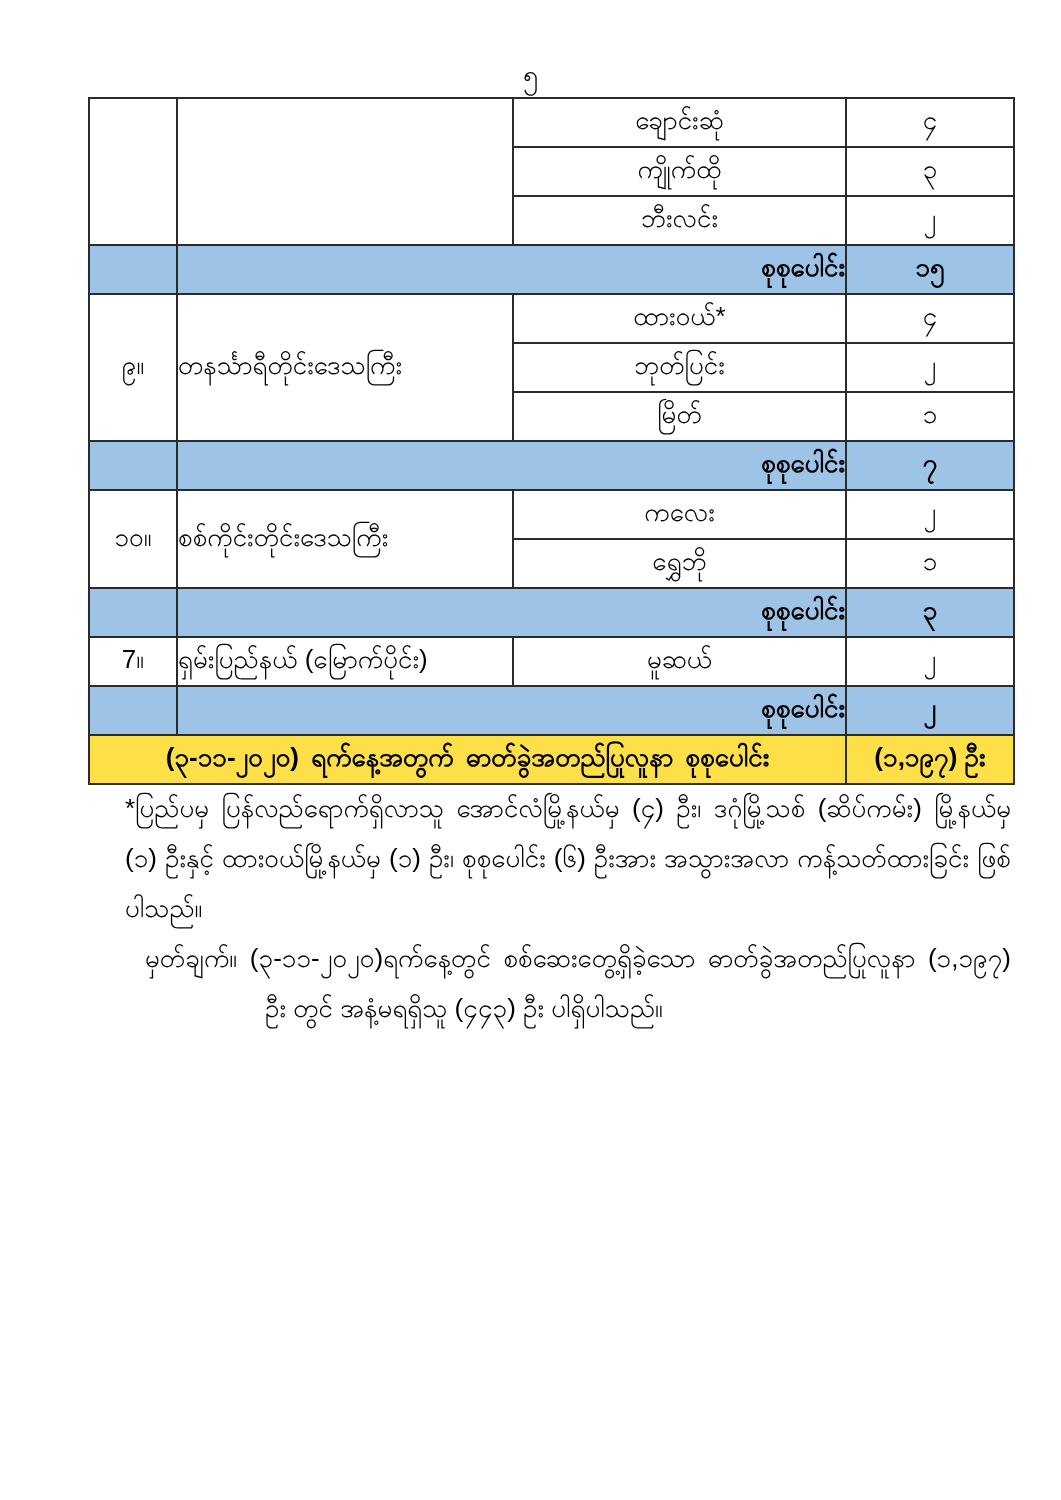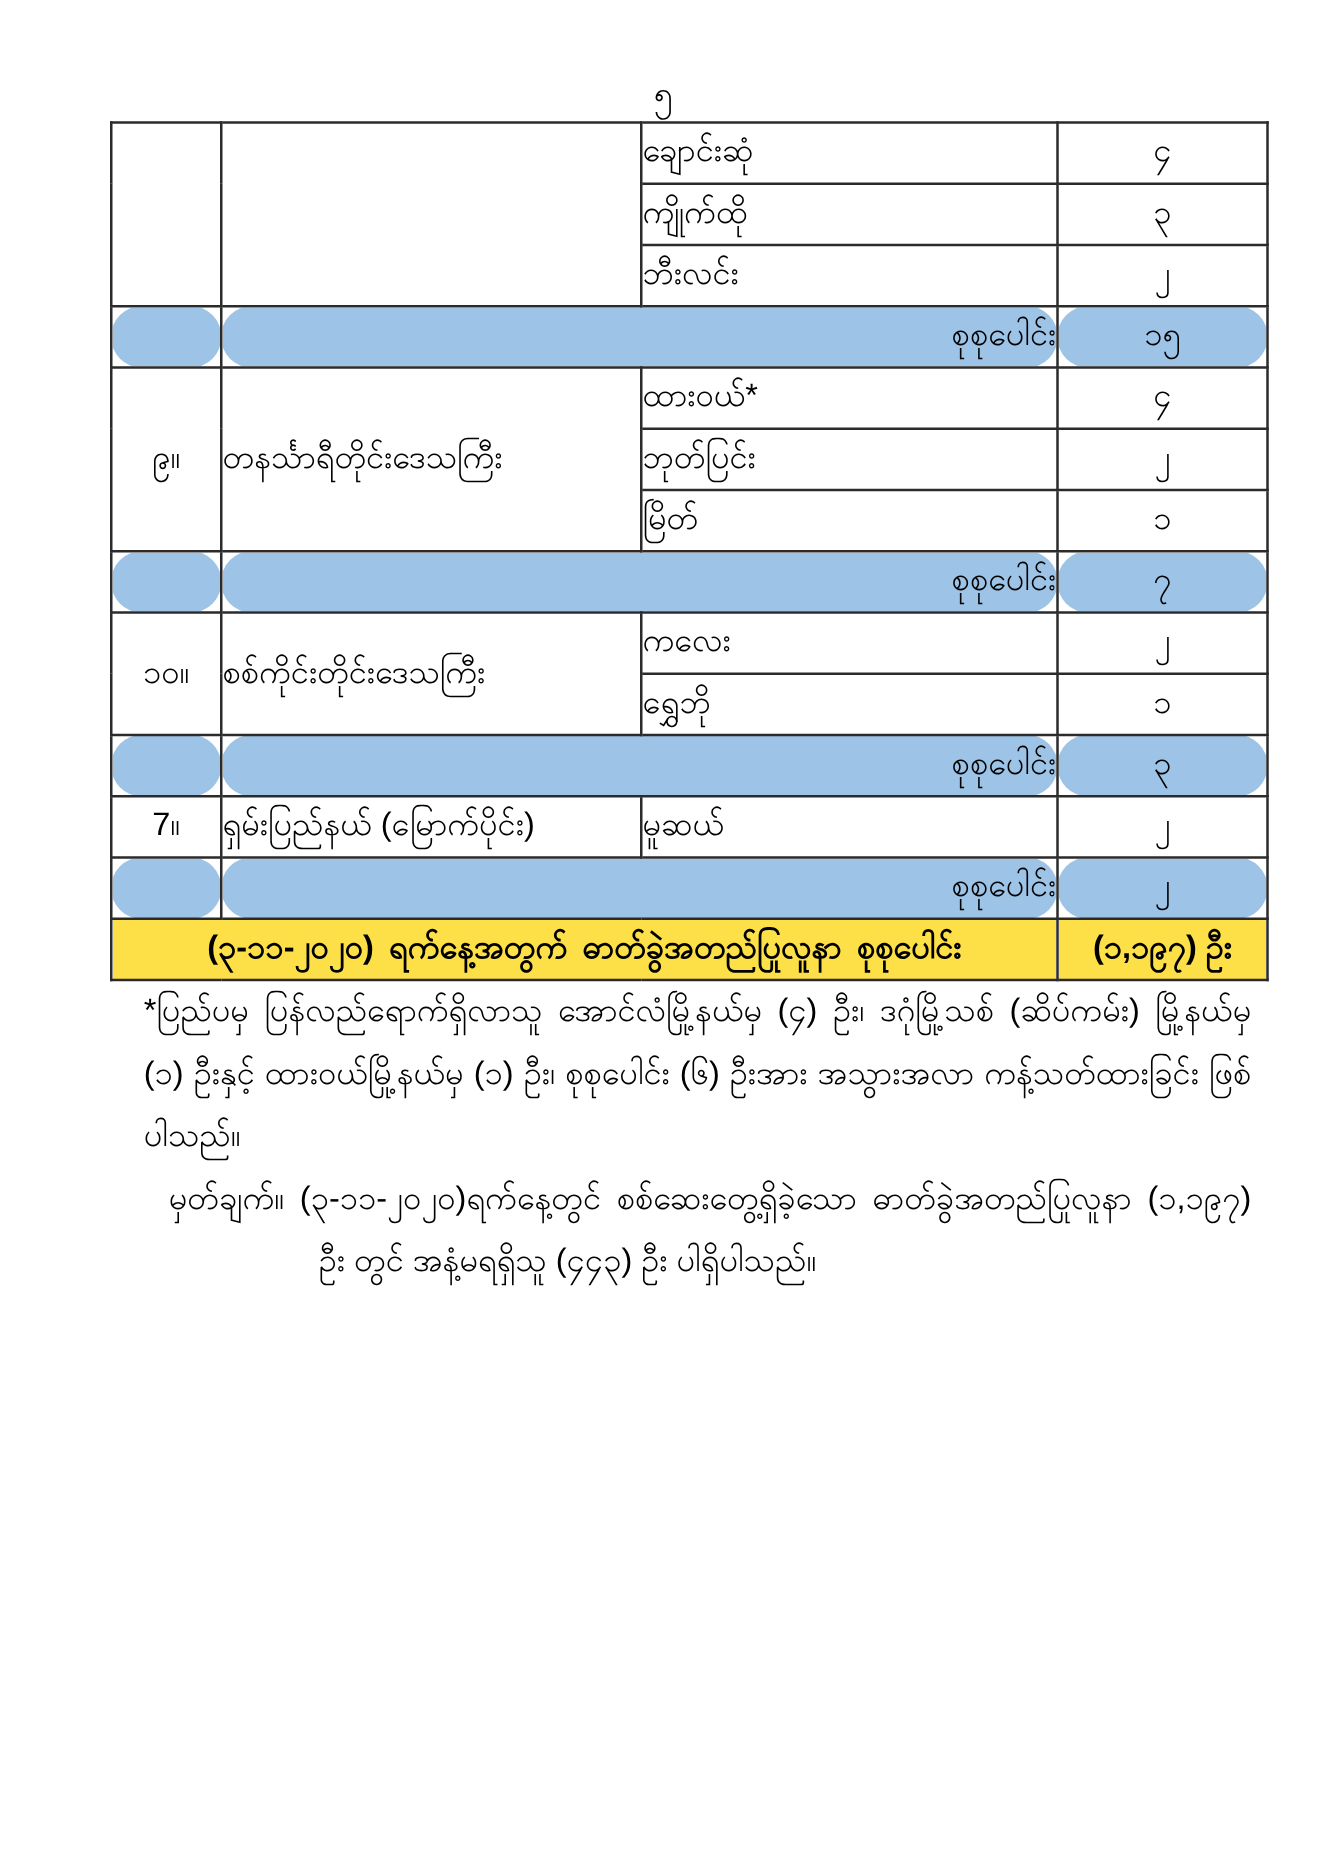--- a/index.html
+++ b/index.html
@@ -37,42 +37,41 @@
     border: 2px solid #2b2b2b;
     height: 47px;
     font-size: 26px;
     padding: 0;
     vertical-align: middle;
     overflow: hidden;
     white-space: nowrap;
   }
   td.no-cell    { text-align: center; }
   td.region-cell{ text-align: left; padding-left: 14px; }
-  td.town-cell  { text-align: left; padding-left: 13px; margin-left: 29px; }
+  td.town-cell  { text-align: center; padding-left: 13px; margin-left: 29px; }
   td.count-cell { text-align: center; }
   tr.total-row td {
     background: #9DC3E6;
-    font-weight: normal;
-    border-radius: 24px;
+    font-weight: bold;
   }
   td.total-label {
     text-align: right;
     padding-right: 10px;
   }
   tr.grand-row td {
     background: #fde047;
     font-weight: bold;
   }
   td.grand-label {
     text-align: center;
     word-spacing: 5px;
   }
   .notes {
     position: absolute;
-    left: 115px;
+    left: 125px;
     top: 783px;
     width: 886px;
     font-size: 26px;
     line-height: 50px;
     text-align: justify;
   }
   .notes p { margin: 0; }
   .notes p.remark {
     padding-left: 120px;
     text-indent: -120px;

